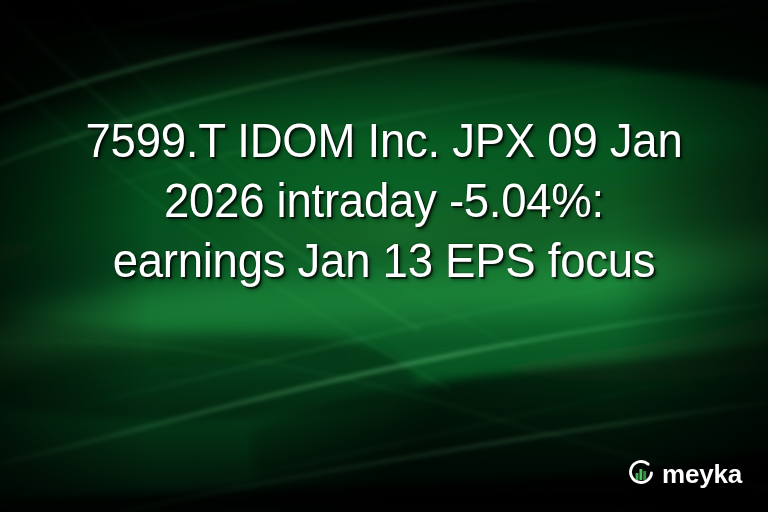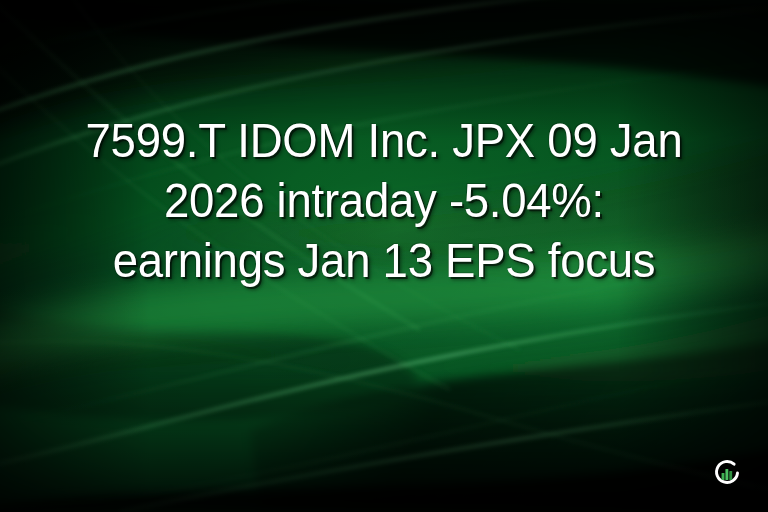--- a/index.html
+++ b/index.html
@@ -215,15 +215,16 @@
 
   <div id="logo">
     <svg class="mark" viewBox="0 0 32 32" aria-hidden="true">
 
       <path d="M23.6,6.6 A11.2,11.2 0 1 0 27.2,16" fill="none" stroke="#ffffff" stroke-width="3.1" stroke-linecap="round"></path>
 
       <rect x="10.2" y="16.0" width="3.1" height="7.4" rx="0.5" fill="#3fae52"></rect>
       <rect x="14.3" y="11.6" width="3.1" height="11.8" rx="0.5" fill="#4cc062"></rect>
       <rect x="18.4" y="13.9" width="3.1" height="9.5" rx="0.5" fill="#2f8f40"></rect>
     </svg>
+    <span class="wordmark">meyka</span>
   </div>
 
 </div>
 
 </body></html>

